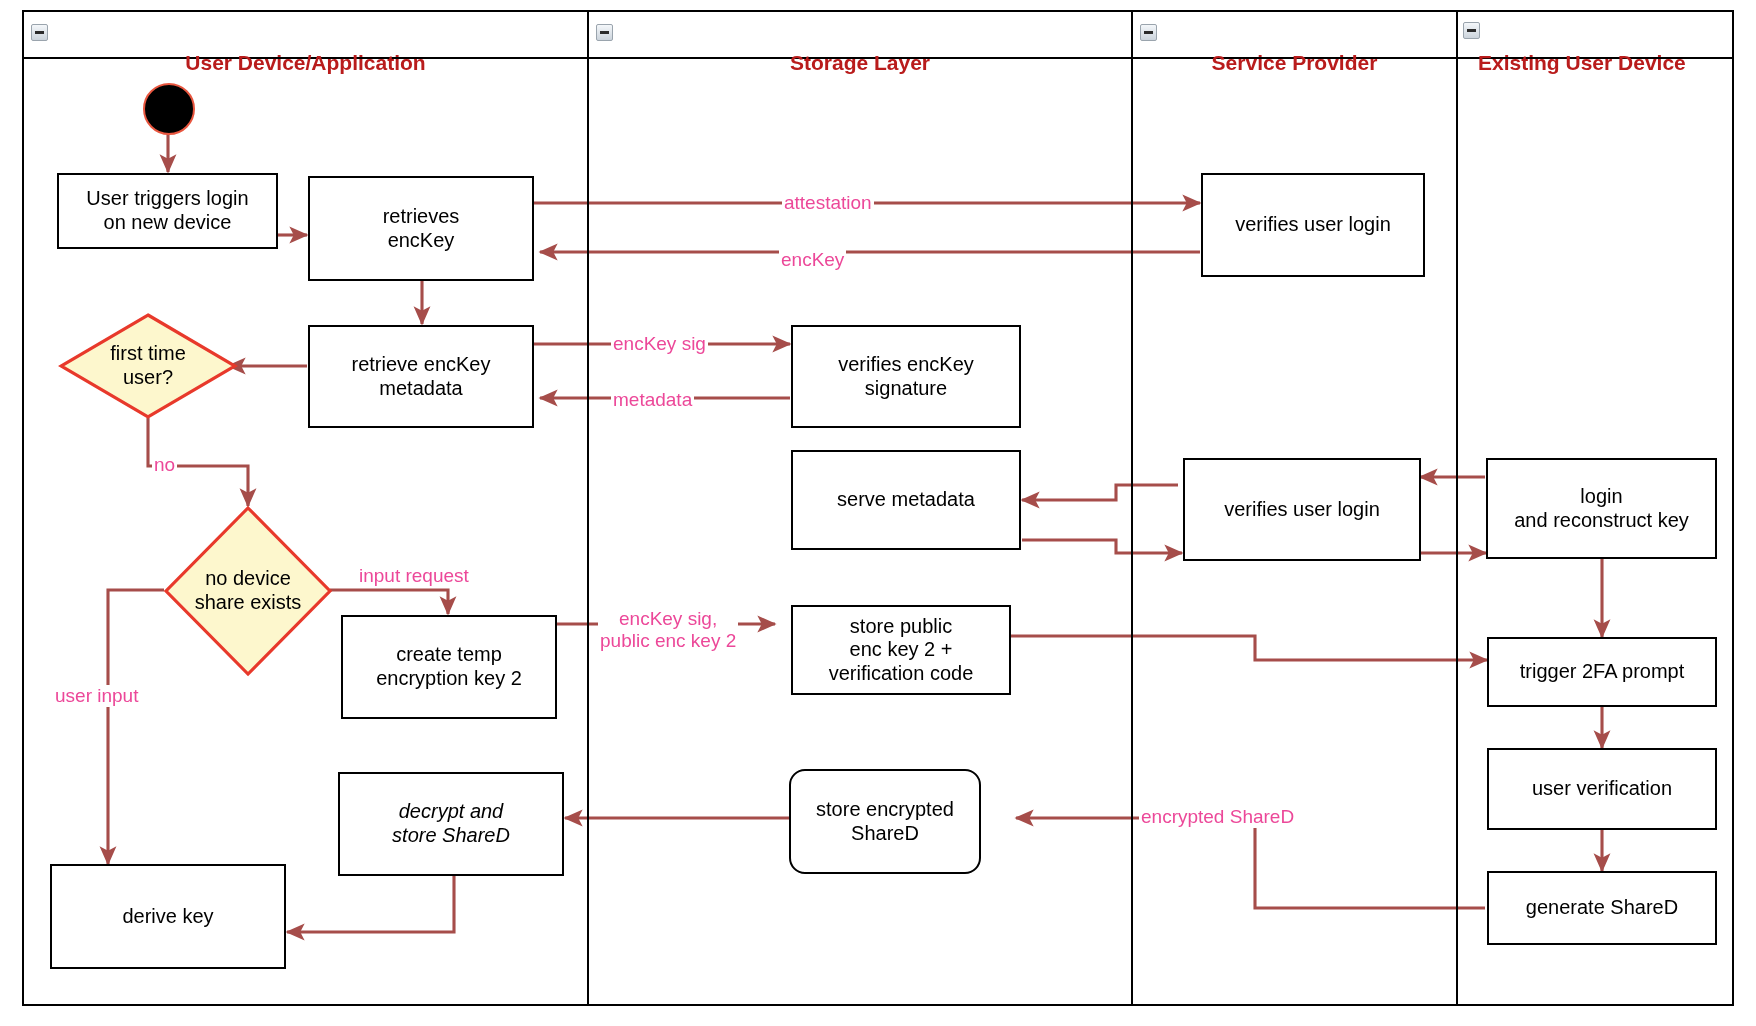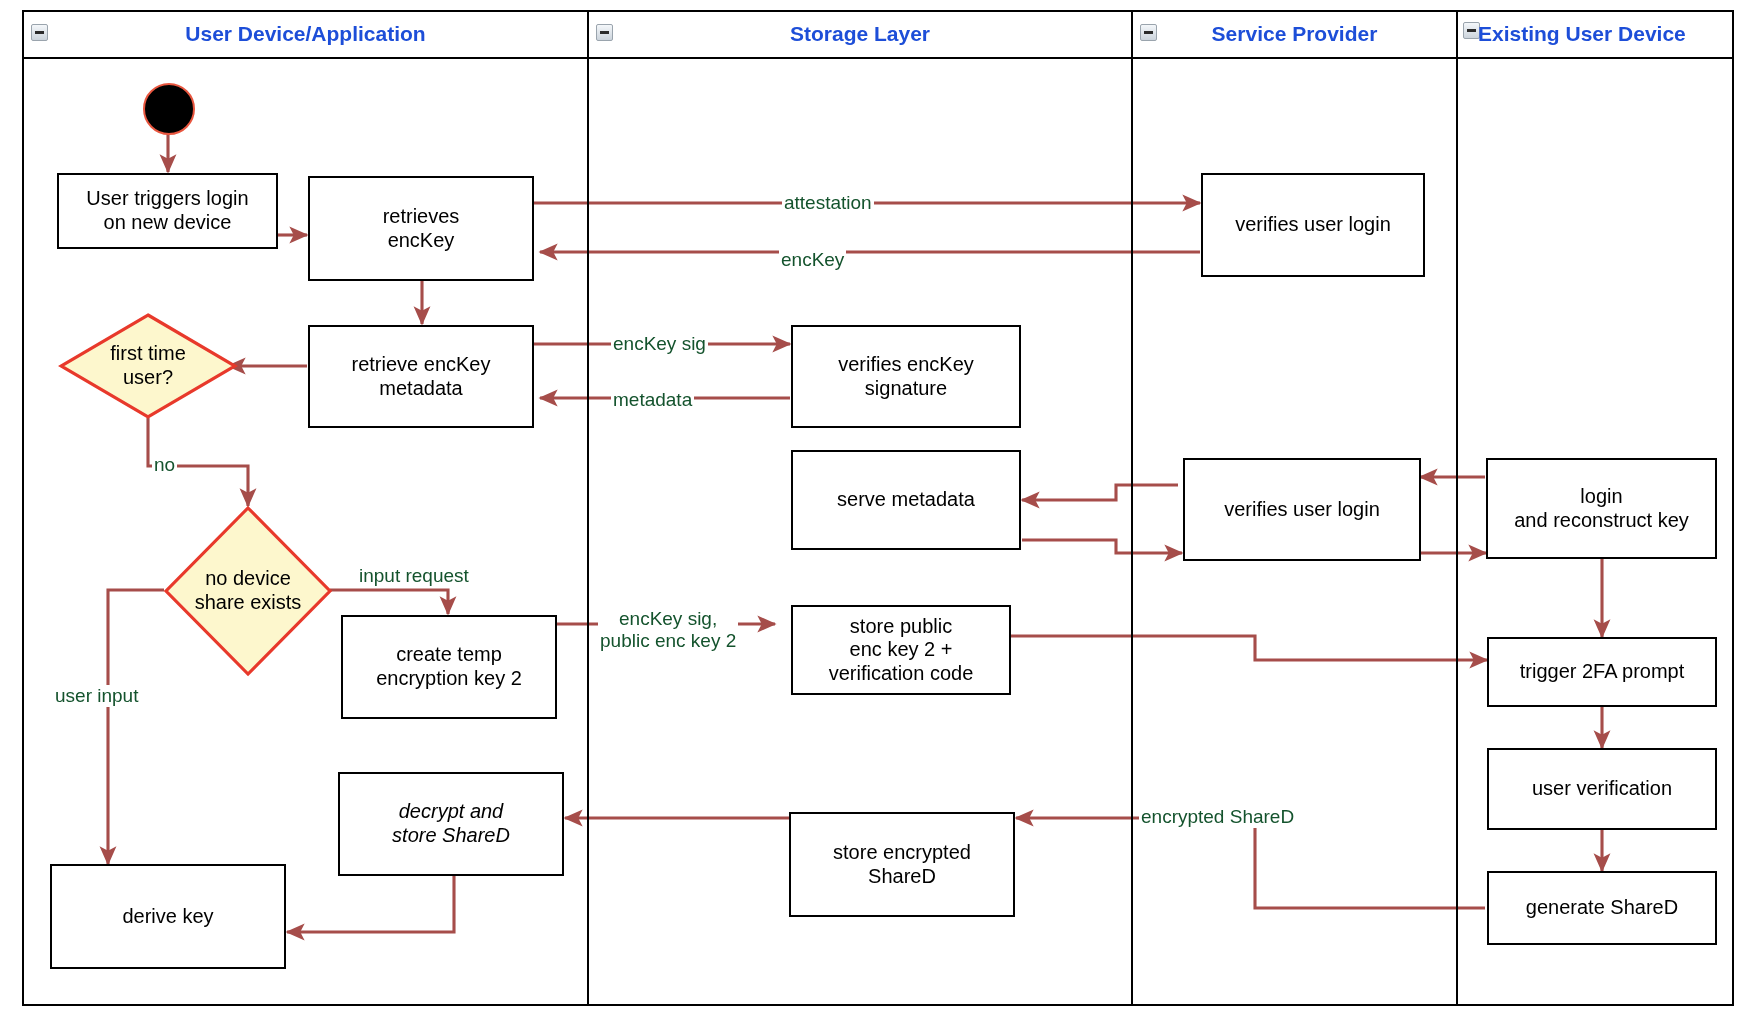--- a/index.html
+++ b/index.html
@@ -37,26 +37,27 @@
   }
   .lane-header-sep {
     position: absolute;
     height: 2px;
     background: #000000;
   }
   .lane-title {
     position: absolute;
     font-weight: bold;
     font-size: 21px;
-    color: #1d4ed8;
+    color: #b91c1c;
     text-align: center;
     white-space: nowrap;
     display: flex;
     align-items: center;
     justify-content: center;
+    margin-top: 29px;
   }
   .collapse-icon {
     position: absolute;
     width: 17px;
     height: 17px;
     box-sizing: border-box;
     border: 1px solid #9aa4ad;
     border-radius: 2px;
     background: linear-gradient(#f4f7fa, #ccd4dc);
     display: flex;
@@ -113,21 +114,21 @@
     position: absolute;
     border-radius: 50%;
     background: #000000;
     border: 2px solid #e8563f;
     box-sizing: border-box;
   }
   
   .edge-label {
     position: absolute;
     font-size: 19px;
-    color: #14532d;
+    color: #ec4899;
     background: #ffffff;
     white-space: pre-line;
     text-align: center;
     line-height: 1.15;
     padding: 0 2px;
   }
 </style>
 </head>
 <body>
 
@@ -252,21 +253,21 @@
 
   <div class="node" style="left:791px; top:325px; width:230px; height:103px;">verifies encKey
 signature</div>
 
   <div class="node" style="left:791px; top:450px; width:230px; height:100px;">serve metadata</div>
 
   <div class="node" style="left:791px; top:605px; width:220px; height:90px;">store public
 enc key 2 +
 verification code</div>
 
-  <div class="node" style="left:789px; top:812px; width:226px; height:105px;">store encrypted
+  <div class="node" style="left:789px; top:769px; width:192px; height:105px;border-radius:16px;">store encrypted
 ShareD</div>
 
   <div class="node" style="left:1201px; top:173px; width:224px; height:104px;">verifies user login</div>
 
   <div class="node" style="left:1183px; top:458px; width:238px; height:103px;">verifies user login</div>
 
   <div class="node" style="left:1486px; top:458px; width:231px; height:101px;">login
 and reconstruct key</div>
 
   <div class="node" style="left:1487px; top:637px; width:230px; height:70px;">trigger 2FA prompt</div>

